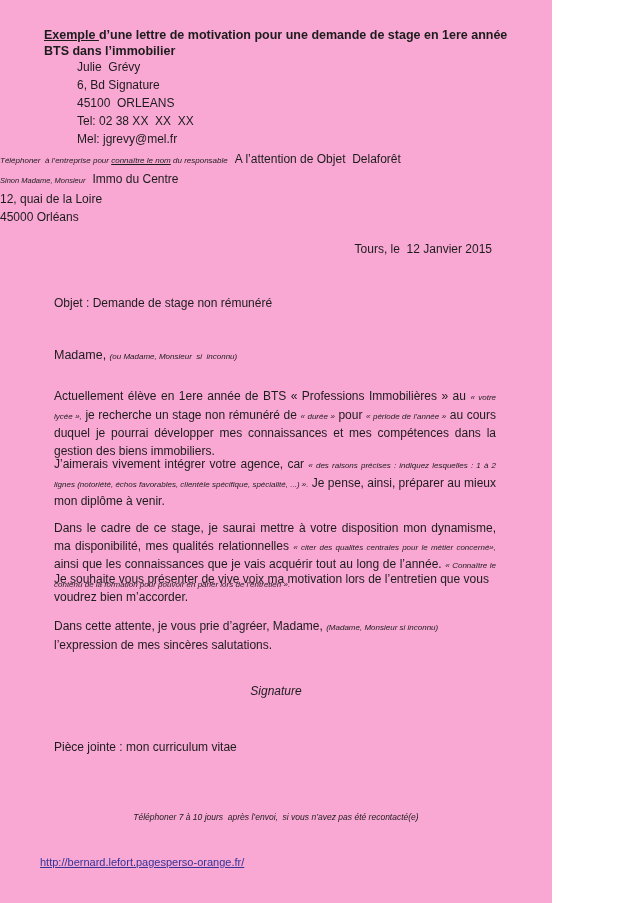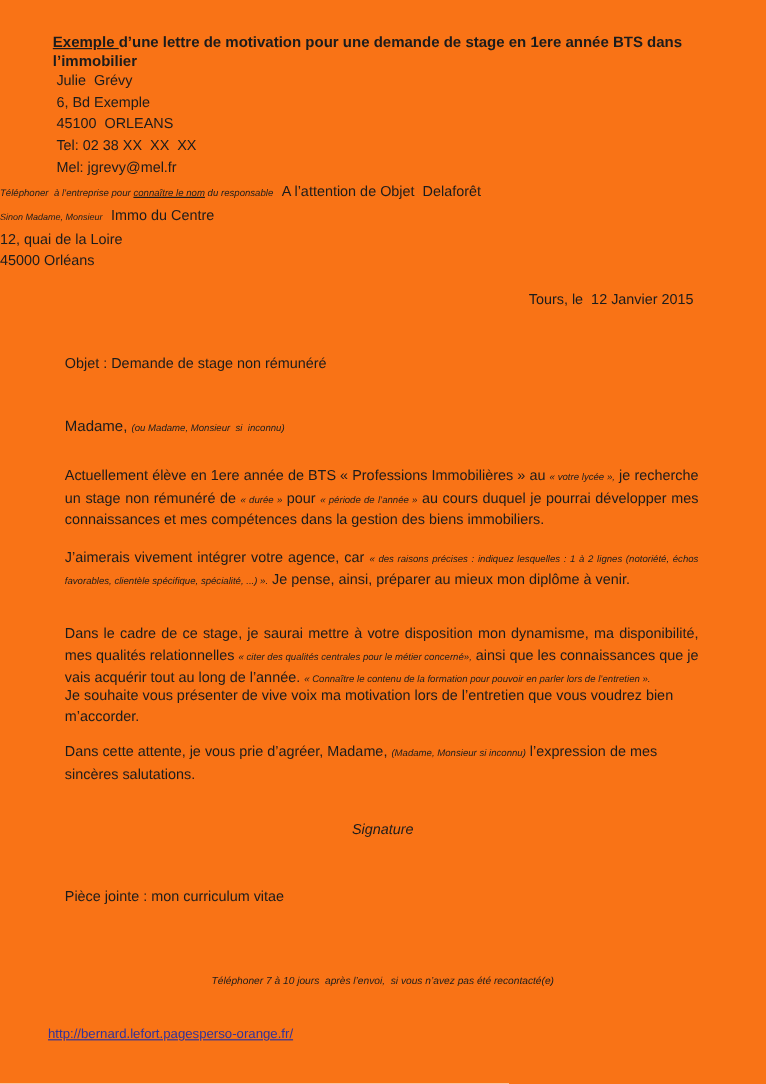--- a/index.html
+++ b/index.html
@@ -1,38 +1,38 @@
 <!DOCTYPE html>
 <html><head>
 <meta charset="utf-8">
 <style>
   html, body { margin: 0; padding: 0; background: #ffffff; }
   .page {
     position: relative;
-    width: 638px;
+    width: 552px;
     height: 903px;
-    background: #f97316;
+    background: #f9a8d4;
     font-family: "Liberation Sans", sans-serif;
     color: #1c1c1c;
     overflow: hidden;
   }
   .abs { position: absolute; }
 
   .title {
     top: 27px; left: 44px; right: 30px;
     font-size: 12.5px; line-height: 16px;
   }
   .run-bold { font-weight: 700; }
   .run-bold-underline { font-weight: 700; text-decoration: underline; }
   .run-normal { font-weight: 400; }
   .run-small-italic { font-style: italic; font-size: 8px; }
   .run-small-italic-underline { font-style: italic; font-size: 8px; text-decoration: underline; }
 
   .sender { top: 58px; left: 47px; font-size: 12px; }
-  .sender-line { line-height: 18px; white-space: pre-wrap; }
+  .sender-line { line-height: 18px; white-space: pre-wrap; margin-left: 30px; }
 
   .recipient { top: 150px; left: 0; right: 0; font-size: 12px; }
   .r-row {
     display: flex; align-items: baseline;
     line-height: 18px; gap: 7px;
   }
   .r-row .annot { font-style: italic; font-size: 7.5px; white-space: pre-wrap; }
   .r-row .r-main { white-space: pre-wrap; }
   .pr40 { padding-right: 40px; }
   .pr60 { padding-right: 60px; }
@@ -77,21 +77,21 @@
 </style>
 </head>
 <body>
 
 <div class="page">
 
   <div class="abs title"><span class="run-bold-underline">Exemple </span><span class="run-bold">d’une lettre de motivation pour une demande de stage en 1ere année BTS dans l’immobilier</span></div>
 
   <div class="abs sender">
     <div class="sender-line">Julie  Grévy</div>
-    <div class="sender-line">6, Bd Exemple</div>
+    <div class="sender-line">6, Bd Signature</div>
     <div class="sender-line">45100  ORLEANS</div>
     <div class="sender-line">Tel: 02 38 XX  XX  XX</div>
     <div class="sender-line">Mel: jgrevy@mel.fr</div>
   </div>
 
   <div class="abs recipient">
     <div class="r-row pr40">
       <span class="annot"><span class="run-small-italic">Téléphoner  à l’entreprise pour </span><span class="run-small-italic-underline">connaître le nom</span><span class="run-small-italic"> du responsable</span></span>
       <span class="r-main">A l’attention de Objet  Delaforêt</span>
     </div>

